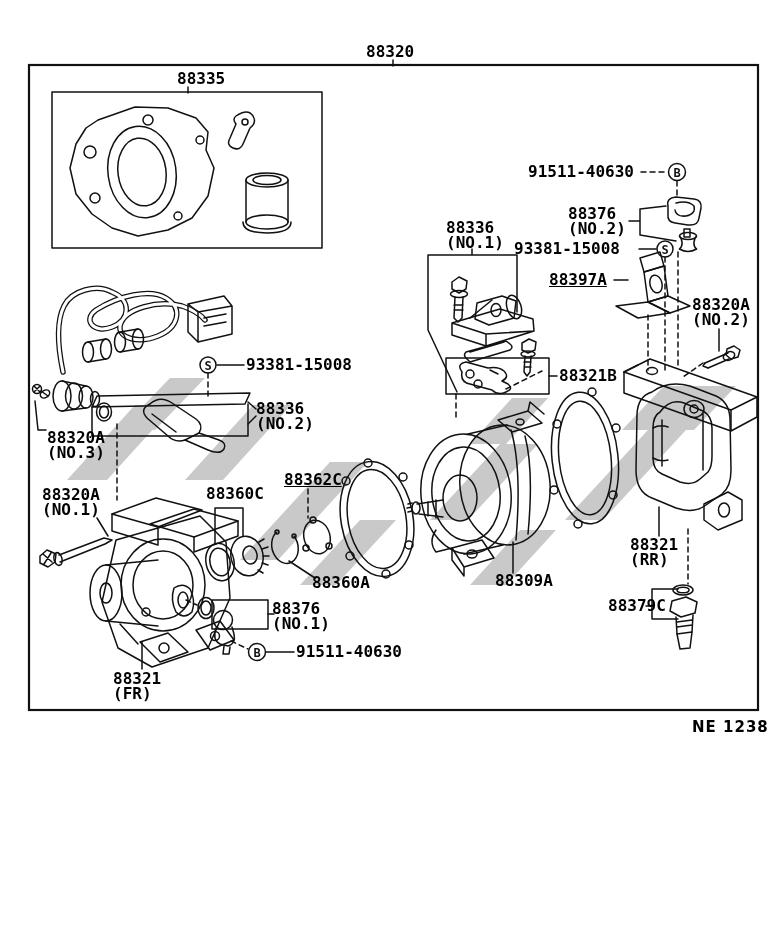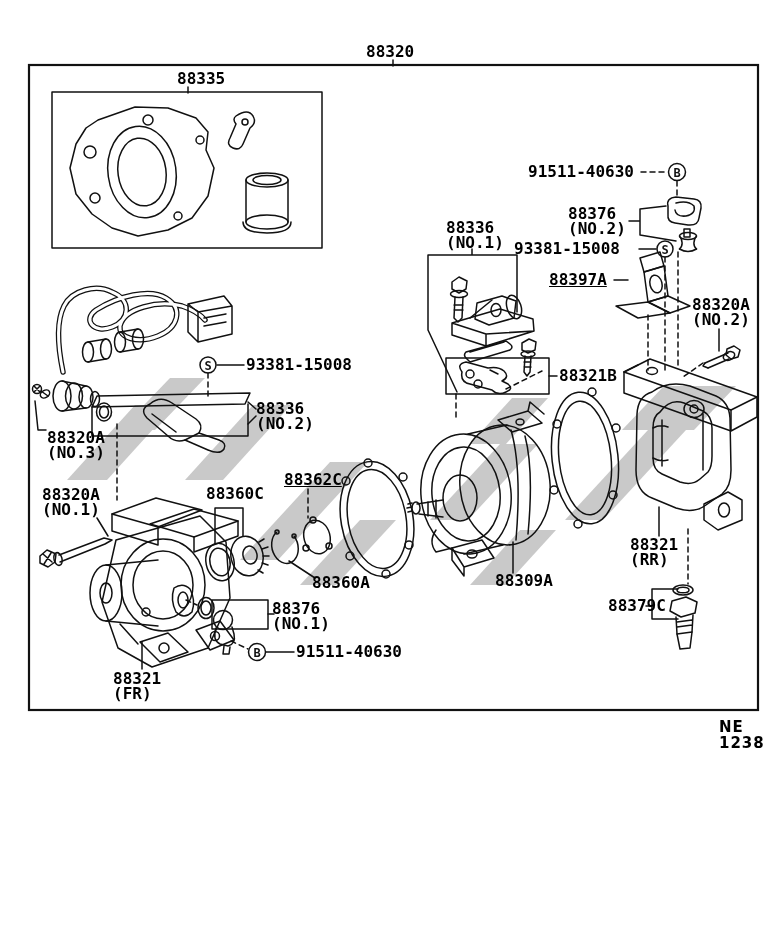--- a/index.html
+++ b/index.html
@@ -3,21 +3,21 @@
 <meta charset="utf-8">
 <style>
   html,body{margin:0;padding:0;background:#ffffff;}
   .stage{position:relative;width:784px;height:926px;background:#ffffff;overflow:hidden;
          font-family:"DejaVu Sans Mono", monospace;}
   svg{position:absolute;left:0;top:0;}
   .lbl{position:absolute;color:#000;font:bold 16px/15px "DejaVu Sans Mono", monospace;
        text-align:left;white-space:nowrap;}
   .lbl.la{text-align:left;}
   .lbl span{display:block;}
-  .stamp{position:absolute;color:#000;font:bold 15px/16px "DejaVu Sans", sans-serif;letter-spacing:1px;margin-left:27px;}
+  .stamp{position:absolute;color:#000;font:bold 15px/16px "DejaVu Sans", sans-serif;letter-spacing:1px;}
 </style>
 </head>
 <body>
 
 <div class="stage">
 
 <svg width="784" height="926" viewBox="0 0 784 926">
 
   <g fill="#c9c9c9" stroke="none">
     <polygon points="67,480 135,405 175,405 107,480"></polygon>

